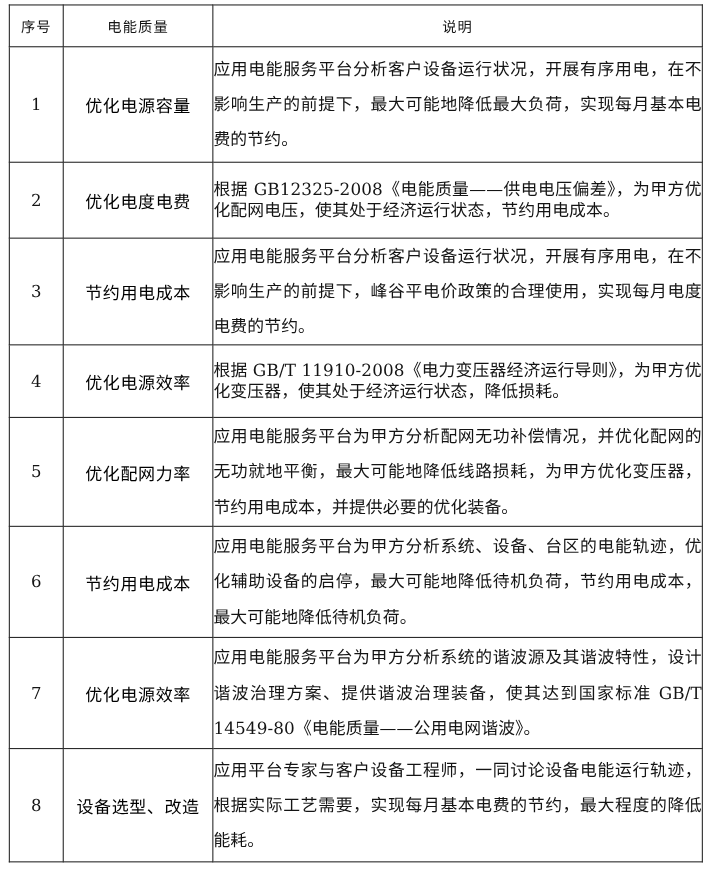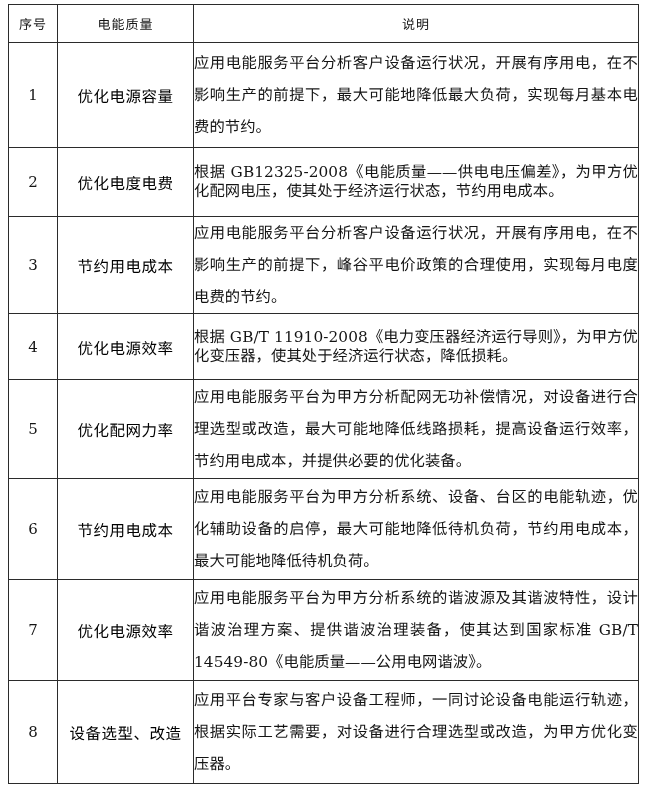--- a/index.html
+++ b/index.html
@@ -140,37 +140,37 @@
 
       <tr class="row-h66">
         <td class="idx-cell">4</td>
         <td class="name-cell">优化电源效率</td>
         <td class="desc-cell short">根据 GB/T 11910-2008《电力变压器经济运行导则》，为甲方优化变压器，使其处于经济运行状态，降低损耗。</td>
       </tr>
 
       <tr class="row-h99">
         <td class="idx-cell">5</td>
         <td class="name-cell">优化配网力率</td>
-        <td class="desc-cell">应用电能服务平台为甲方分析配网无功补偿情况，对设备进行合理选型或改造，最大可能地降低线路损耗，提高设备运行效率，节约用电成本，并提供必要的优化装备。</td>
+        <td class="desc-cell">应用电能服务平台为甲方分析配网无功补偿情况，并优化配网的无功就地平衡，最大可能地降低线路损耗，为甲方优化变压器，节约用电成本，并提供必要的优化装备。</td>
       </tr>
 
       <tr class="row-h101">
         <td class="idx-cell">6</td>
         <td class="name-cell">节约用电成本</td>
         <td class="desc-cell">应用电能服务平台为甲方分析系统、设备、台区的电能轨迹，优化辅助设备的启停，最大可能地降低待机负荷，节约用电成本，最大可能地降低待机负荷。</td>
       </tr>
 
       <tr class="row-h101">
         <td class="idx-cell">7</td>
         <td class="name-cell">优化电源效率</td>
         <td class="desc-cell">应用电能服务平台为甲方分析系统的谐波源及其谐波特性，设计谐波治理方案、提供谐波治理装备，使其达到国家标准 GB/T 14549-80《电能质量——公用电网谐波》。</td>
       </tr>
 
       <tr class="row-h103">
         <td class="idx-cell">8</td>
         <td class="name-cell">设备选型、改造</td>
-        <td class="desc-cell">应用平台专家与客户设备工程师，一同讨论设备电能运行轨迹，根据实际工艺需要，对设备进行合理选型或改造，为甲方优化变压器。</td>
+        <td class="desc-cell">应用平台专家与客户设备工程师，一同讨论设备电能运行轨迹，根据实际工艺需要，实现每月基本电费的节约，最大程度的降低能耗。</td>
       </tr>
 
     </tbody>
   </table>
 
 </div>
 
 </body></html>

